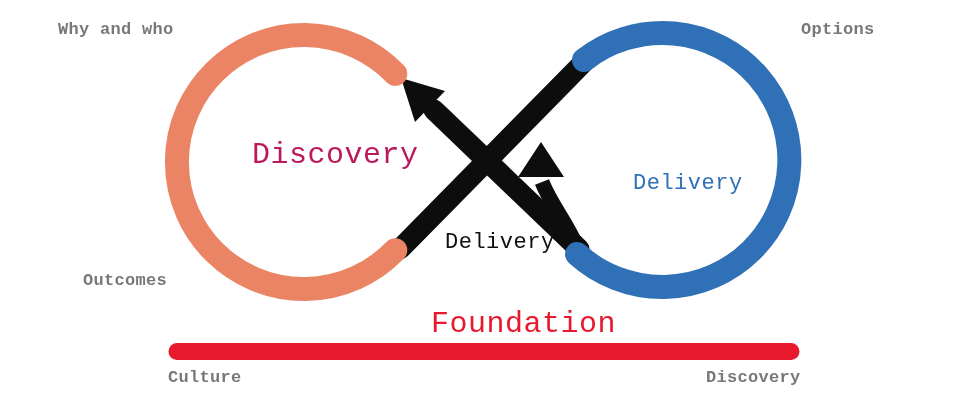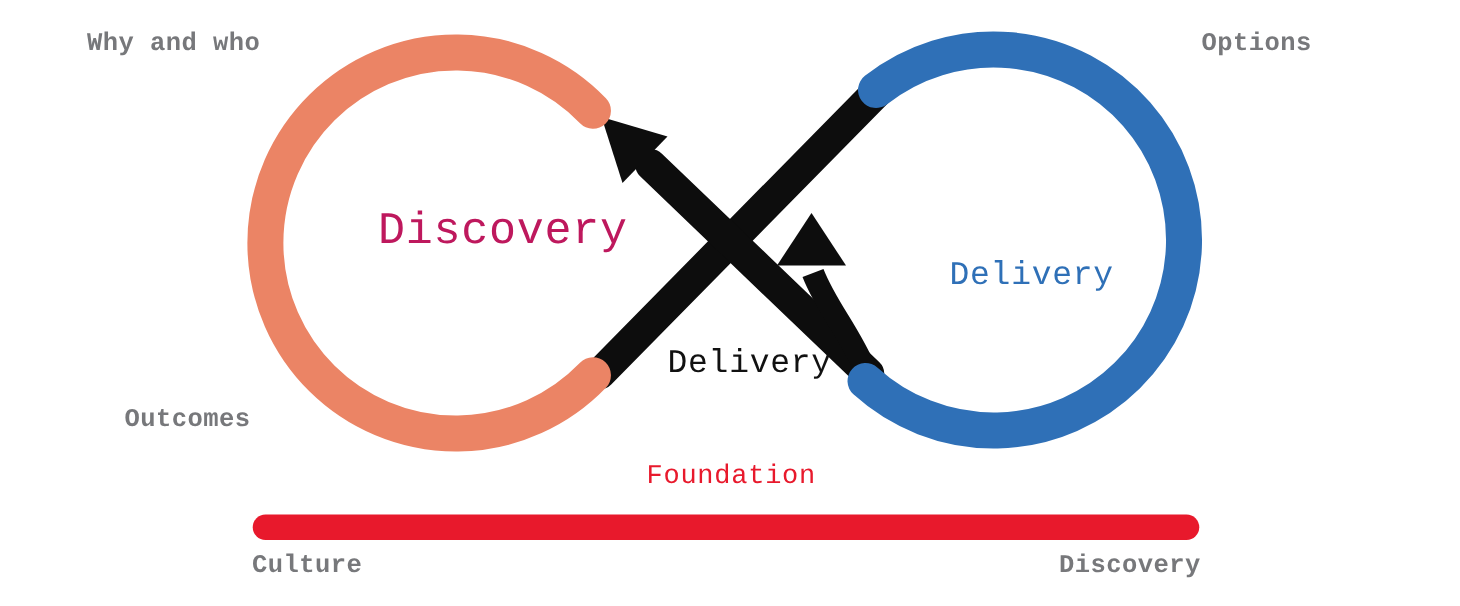--- a/index.html
+++ b/index.html
@@ -9,21 +9,21 @@
     background:#ffffff;
     overflow:hidden;
     font-family:Liberation Mono, monospace;
   }
   .canvas svg{position:absolute;left:0;top:0;}
   .lbl{position:absolute;white-space:nowrap;line-height:1;}
   .lbl-gray{color:#77787B;font-weight:700;font-size:17px;letter-spacing:.3px;}
   .lbl-orange{color:#be185d;font-weight:400;font-size:30px;letter-spacing:.5px;}
   .lbl-blue{color:#2F70B7;font-weight:400;font-size:22px;letter-spacing:.5px;}
   .lbl-black{color:#111111;font-weight:400;font-size:22px;letter-spacing:.5px;}
-  .lbl-red{color:#E8192C;font-weight:400;font-size:18px;letter-spacing:.5px;}
+  .lbl-red{color:#E8192C;font-weight:400;font-size:30px;letter-spacing:.5px;}
 
   .pos-why{left:58px;top:21px;}
   .pos-deliver{left:801px;top:21px;}
   .pos-discovery{left:252px;top:140px;}
   .pos-delivery{left:633px;top:141px;margin-top:32px;}
   .pos-options{left:445px;top:232px;}
   .pos-outcomes{left:83px;top:272px;text-align:right;}
   .pos-measure{left:799px;top:272px;}
   .pos-foundation{left:431px;top:309px;}
   .pos-culture{left:168px;top:369px;}

